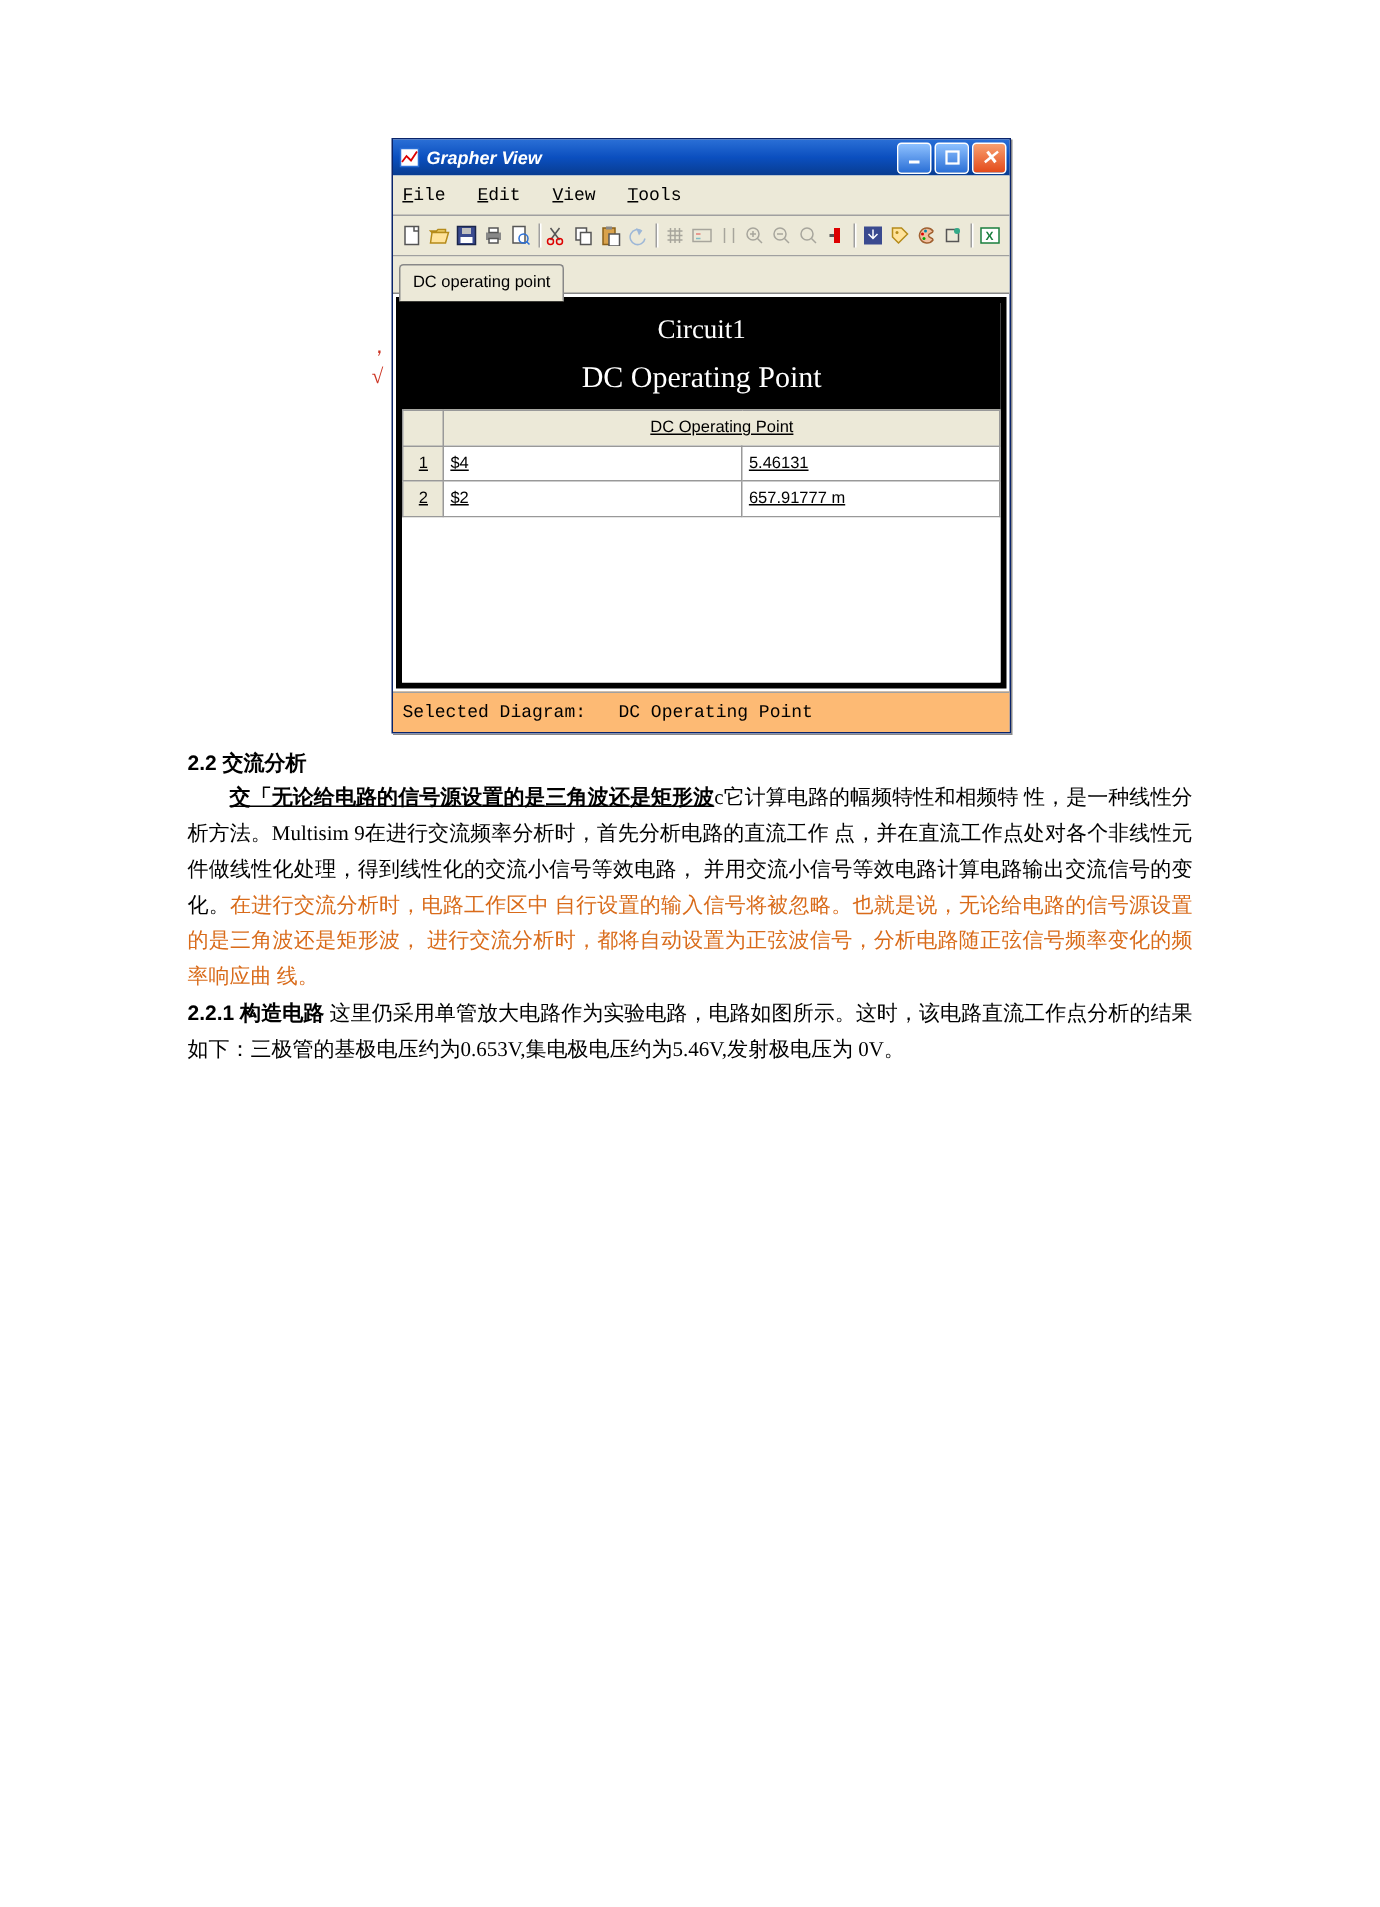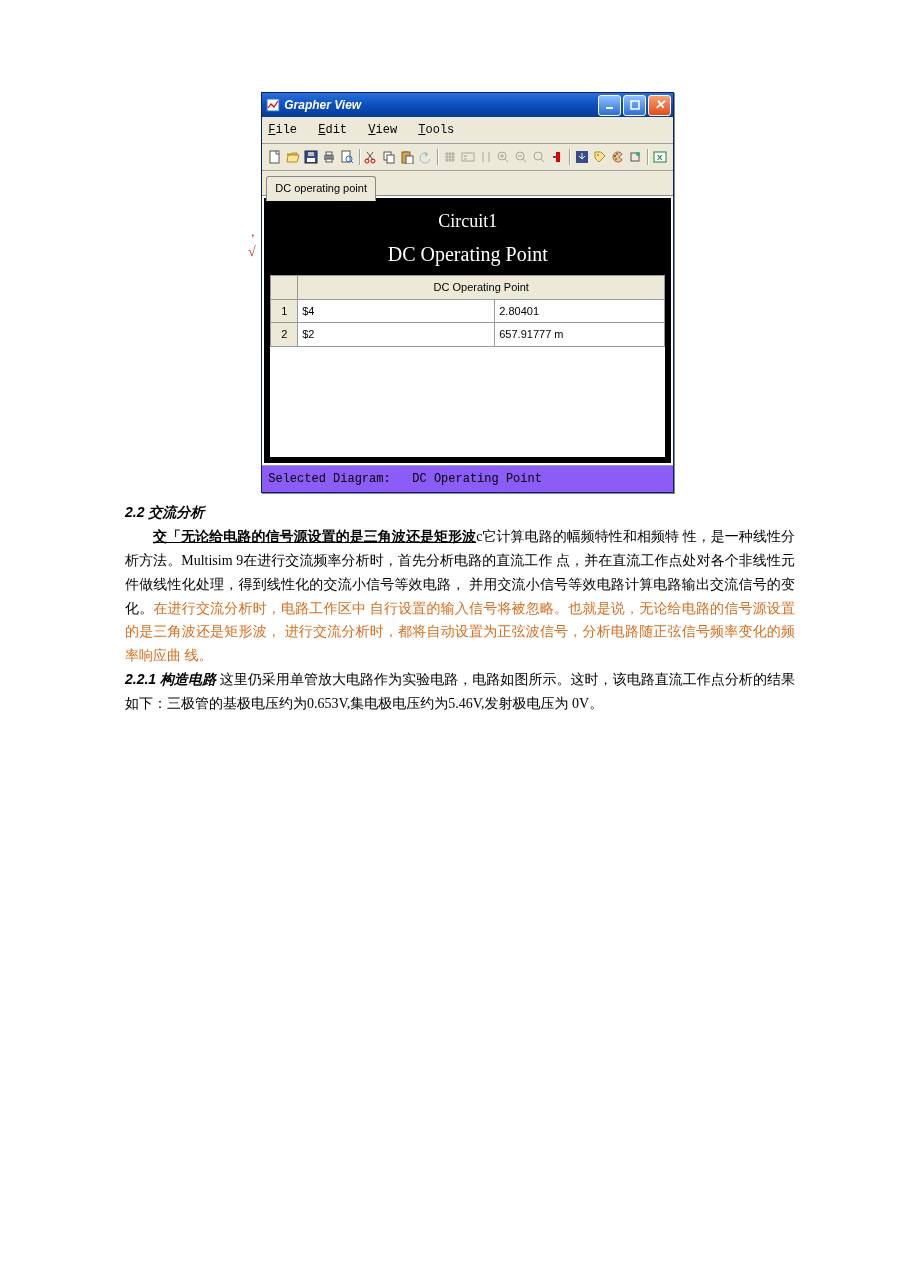--- a/index.html
+++ b/index.html
@@ -116,22 +116,23 @@
     border: 1px solid #888;
     border-bottom: 1px solid #ece9d8;
     border-radius: 3px 3px 0 0;
     padding: 2px 8px;
     font-size: 11px;
     position: relative;
     top: 1px;
   }
   .chart-area {
     background: #fff;
-    border: 6px solid #000000;
+    border: 4px solid #000000;
     margin: 2px;
+    text-decoration: underline;
   }
   .chart-title {
     background: #000;
     color: #fff;
     text-align: center;
     font-family: "Times New Roman", serif;
     padding: 2px 0 4px 0;
   }
   .chart-title .t1 { font-size: 18px; }
   .chart-title .t2 { font-size: 20px; }
@@ -147,28 +148,28 @@
     font-weight: normal;
     text-align: center;
   }
   .data-table td.rownum {
     background: #ece9d8;
     text-align: center;
     width: 18px;
   }
   .data-empty { height: 110px; background: #fff; }
   .statusbar {
-    background: #8b5cf6;
+    background: #fdba74;
     border-top: 1px solid #a0a0a0;
     padding: 3px 6px;
     color: #000;
     font-size: 12px;
     font-family: "Courier New", monospace;
   }
-  .sec-title { font-family: "SimHei", "黑体", sans-serif; font-weight: bold; font-style: italic; }
+  .sec-title { font-family: "SimHei", "黑体", sans-serif; font-weight: bold; }
   .p2 { text-align: justify; }
   .p2 .indent { display:inline-block; width: 2em; }
   .ul { text-decoration: underline; font-weight: bold; }
   .orange { color: #d96b1a; }
 </style>
 </head>
 <body>
 
 <div class="page">
 
@@ -361,21 +362,21 @@
         </div>
         <table class="data-table">
           <tbody>
               <tr>
             <th style="width:18px"></th>
             <th colspan="2">DC Operating Point</th>
           </tr>
           <tr>
             <td class="rownum">1</td>
             <td style="width:50%">$4</td>
-            <td>2.80401</td>
+            <td>5.46131</td>
           </tr>
           <tr>
             <td class="rownum">2</td>
             <td>$2</td>
             <td>657.91777 m</td>
           </tr>
         </tbody>
           </table>
         <div class="data-empty"></div>
       </div>

